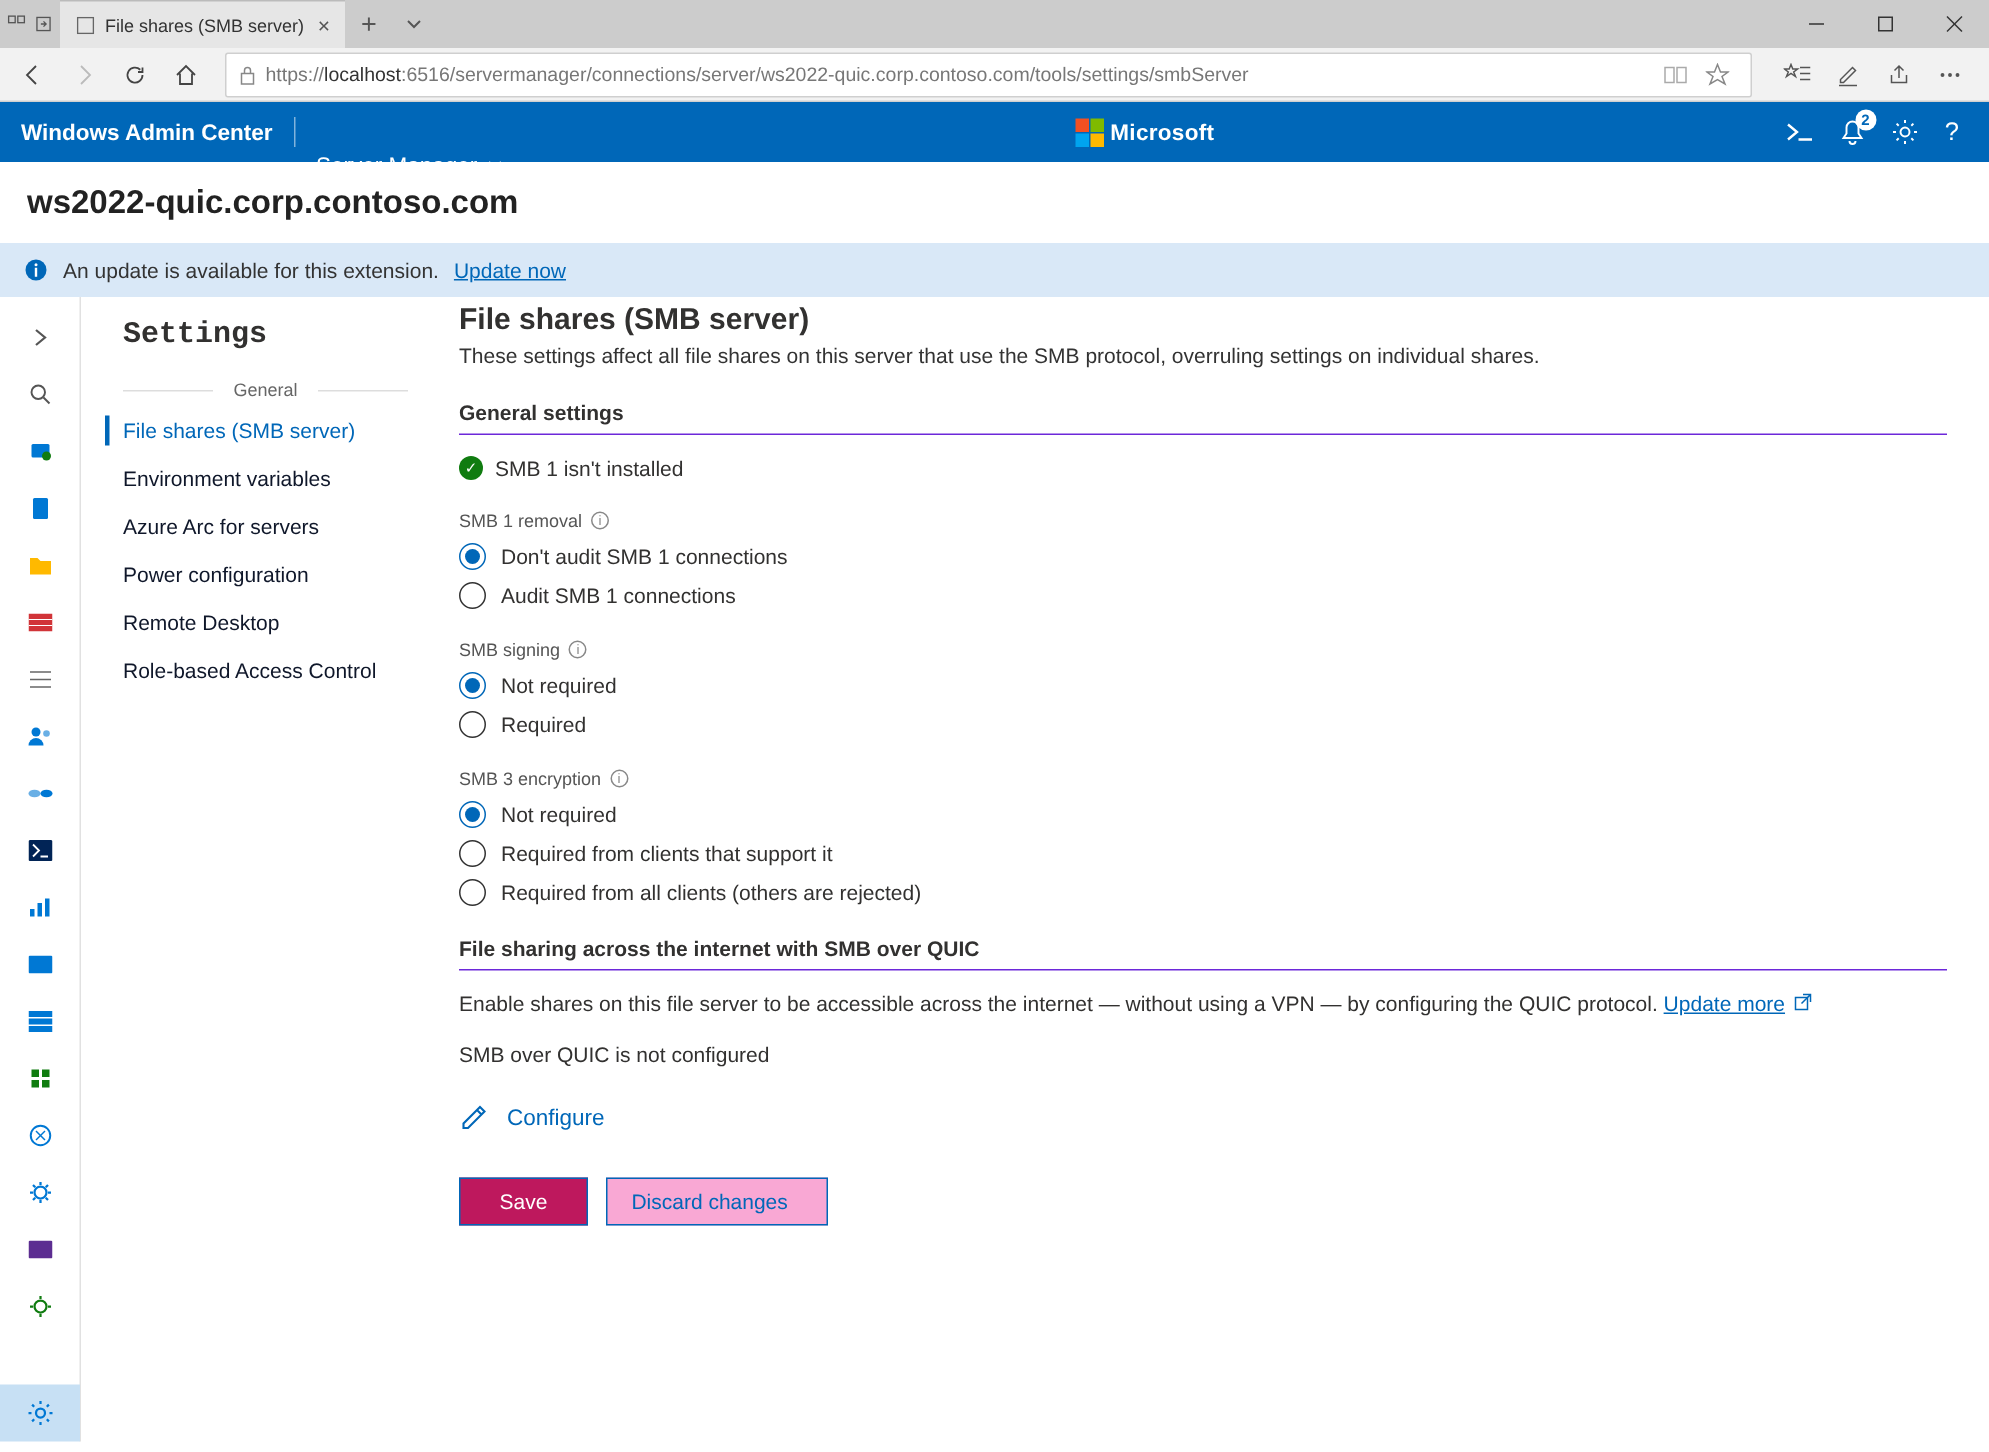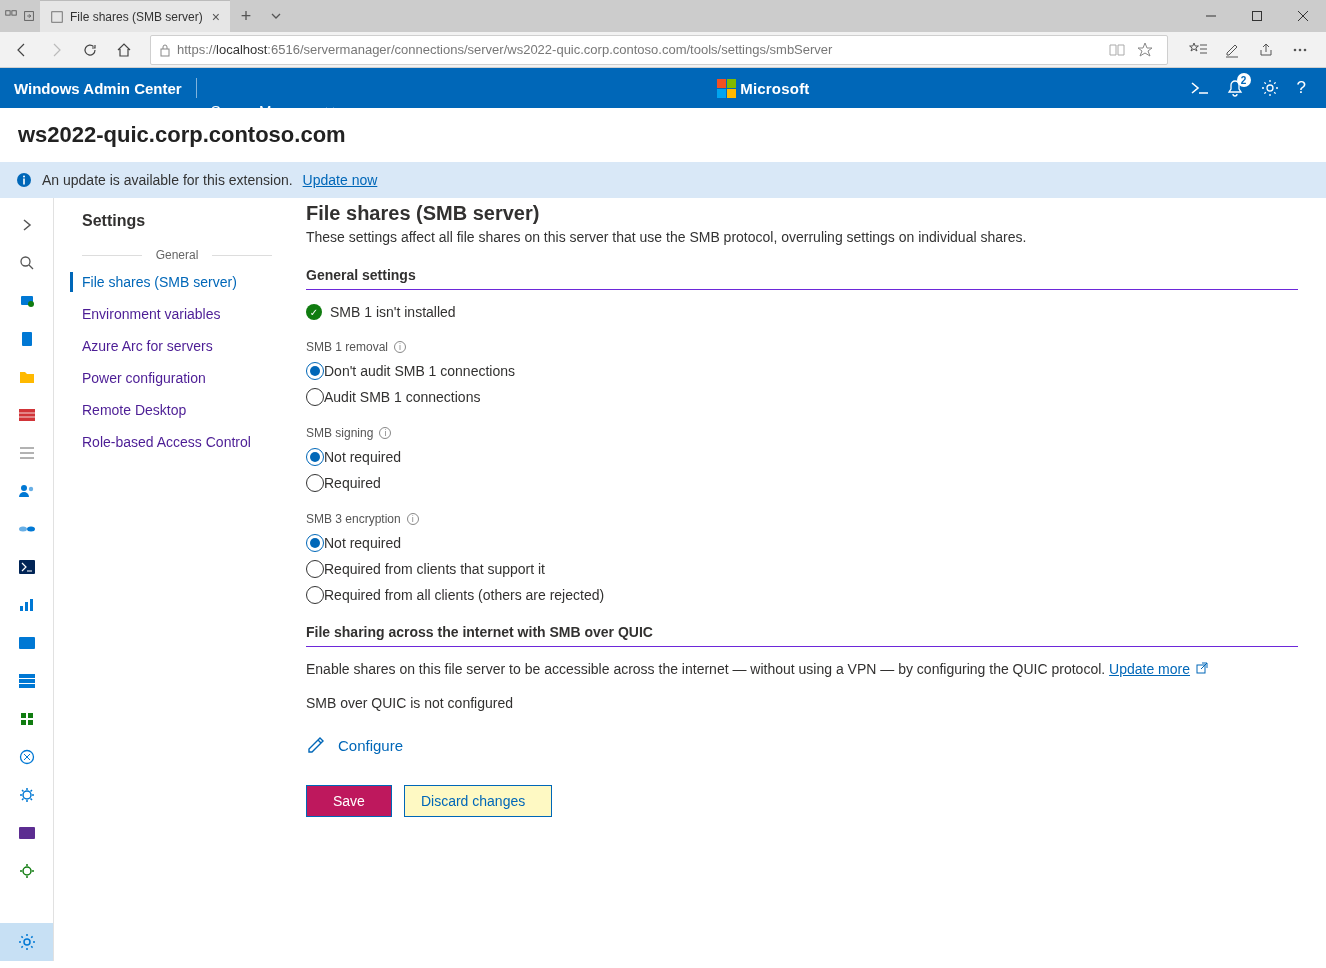--- a/index.html
+++ b/index.html
@@ -55,58 +55,58 @@
 
 
 .body { display:flex; height: calc(968px - 32px - 40px - 40px - 52px - 40px - 1px); }
 .iconrail { width:54px; border-right:1px solid #e1e1e1; display:flex; flex-direction:column; align-items:center; padding-top:8px; gap:0; overflow-y:auto; }
 .iconrail .rail-item { width:54px; height:38px; display:flex; align-items:center; justify-content:center; color:#666; position:relative;}
 .iconrail .rail-item .ic { width:18px; height:18px; display:flex; align-items:center; justify-content:center; font-size:14px;}
 .iconrail .rail-item.active { background:#c7e0f4; }
 .iconrail .rail-bottom { margin-top:auto; }
 
 .subnav { width:246px; padding:14px 0 0 0; }
-.subnav h2 { font-size:16px; font-weight:600; padding:0 28px 14px; }
+.subnav h2 { font-size:20px; font-weight:600; padding:0 28px 14px;font-family:Liberation Mono, monospace; }
 .subnav .group-label { text-align:center; font-size:12px; color:#666; padding:4px 0; border-top:1px solid #e1e1e1; border-bottom:0; position:relative; margin:0 28px;}
 .subnav .group-label::before, .subnav .group-label::after { content:''; position:absolute; top:50%; width:60px; height:1px; background:#ddd; }
 .subnav .group-label::before{ left:0; } .subnav .group-label::after{ right:0; }
 .subnav .group-label { border-top:none; }
-.subnav .nav-item { padding:8px 28px; font-size:14px; color:#4c1d95; cursor:pointer; }
+.subnav .nav-item { padding:8px 28px; font-size:14px; color:#0f172a; cursor:pointer; }
 .subnav .nav-item.active { color:#0067b8; position:relative; }
 .subnav .nav-item.active::before { content:''; position:absolute; left:16px; top:6px; bottom:6px; width:3px; background:#0067b8; }
 
 .content { flex:1; padding:4px 28px 20px 6px; overflow-y:auto; }
 .content h1 { font-size:20px; font-weight:700; margin-bottom:4px; }
 .content .desc { font-size:14px; color:#333; margin-bottom:22px; }
 .section-head { font-size:14px; font-weight:700; border-bottom:1px solid #6d28d9; padding-bottom:6px; margin-bottom:14px; margin-top:10px;}
 .status-line { display:flex; align-items:center; gap:8px; margin-bottom:20px; }
 .check-circle { width:16px; height:16px; border-radius:50%; background:#107c10; color:#fff; display:flex; align-items:center; justify-content:center; font-size:10px; }
 
 .field-label { font-size:12px; color:#555; display:flex; align-items:center; gap:6px; margin-bottom:4px; margin-top:6px;}
 .info-circle { width:12px; height:12px; border:1px solid #888; border-radius:50%; font-size:9px; color:#888; display:inline-flex; align-items:center; justify-content:center;}
 
-.radio-option { display:flex; align-items:center; padding:4px 0; cursor:pointer; }
+.radio-option { display:flex; align-items:center; gap:10px; padding:4px 0; cursor:pointer; }
 .radio-option .r { width:18px; height:18px; border:1px solid #333; border-radius:50%; display:flex; align-items:center; justify-content:center; flex-shrink:0;}
 .radio-option.selected .r { border-color:#0067b8; }
 .radio-option.selected .r::after { content:''; width:10px; height:10px; background:#0067b8; border-radius:50%; }
 .radio-option .lbl { font-size:14px; }
 .radio-group { margin-bottom:16px; }
 
 .quic-desc { font-size:14px; margin:12px 0 18px; }
 .quic-desc a { color:#0067b8; text-decoration:underline; }
 .extlink-icon { display:inline-block; margin-left:2px; color:#0067b8;}
 
 .quic-status { font-size:14px; margin-bottom:24px; }
 .configure-btn { display:flex; align-items:center; gap:12px; cursor:pointer; color:#0067b8; font-size:15px; margin-bottom:30px;}
 .configure-btn svg { width:20px; height:20px; }
 
 .footer-buttons { display:flex; gap:12px; }
 .btn { height:32px; padding:0 26px; font-size:14px; border:1px solid; cursor:pointer; display:flex; align-items:center;}
 .btn.primary { background:#be185d; color:#fff; border-color:#0067b8; }
-.btn.secondary { background:#fef9c3; color:#0067b8; border-color:#0067b8;padding-left:16px; }
+.btn.secondary { background:#f9a8d4; color:#0067b8; border-color:#0067b8;padding-left:16px; }
 
 svg { display:block; }
 </style>
 </head>
 <body>
 
 <div class="browser-titlebar">
   <div class="titlebar-left">
     <span class="sqicon">
       <svg viewBox="0 0 16 16">

